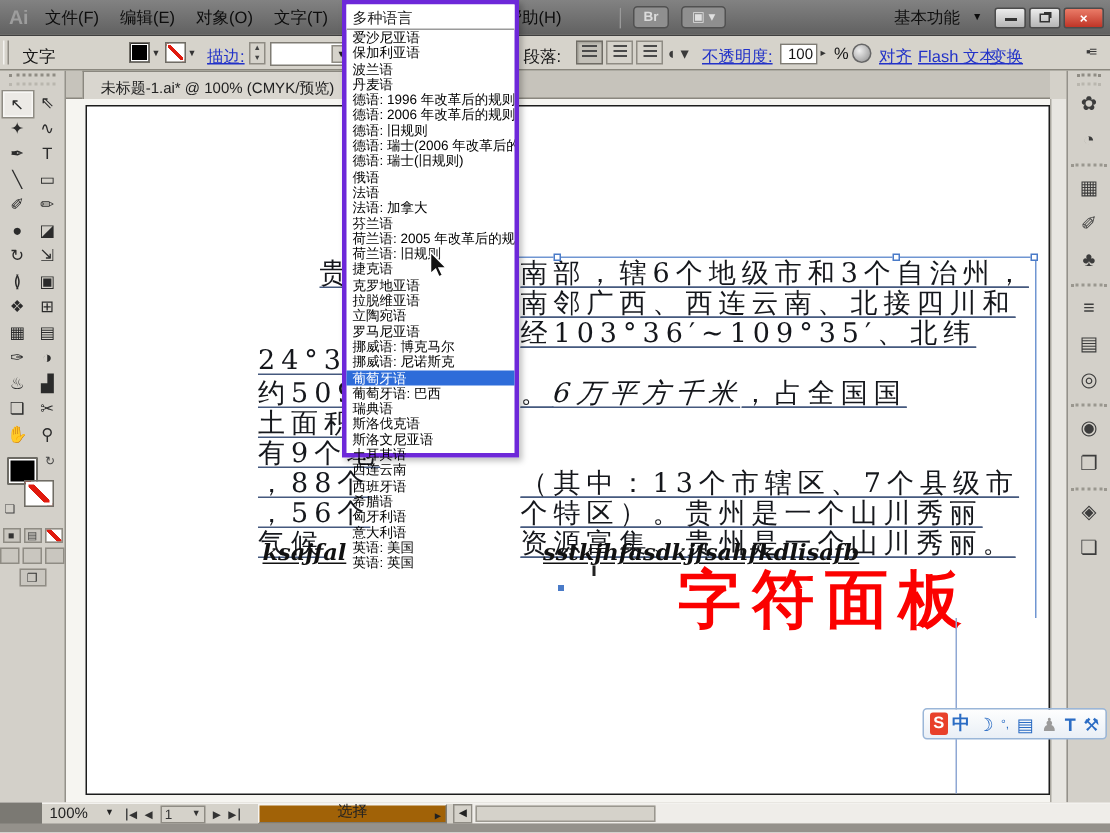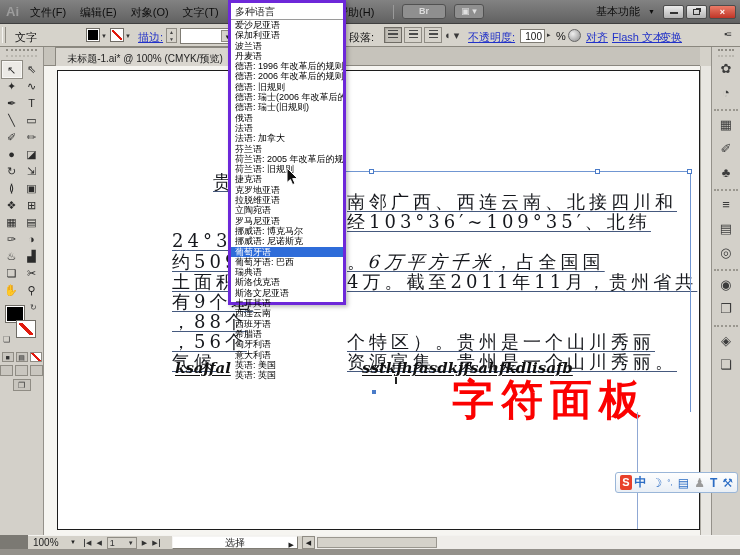--- a/index.html
+++ b/index.html
@@ -7,21 +7,21 @@
   body { position:relative; background:#d4d1c9; font-family:"Liberation Sans",sans-serif; }
 
   
   .titlebar { position:absolute; left:0; top:0; width:740px; height:24px;
     background:linear-gradient(#828282,#616161); border-bottom:1px solid #3f3f3f;
     display:flex; align-items:center; font-size:11px; color:#0d0d0d; z-index:10;}
   .ai-logo { margin-left:6px; margin-right:4px; color:#9d9d9d; font-weight:bold; font-size:13px; }
   .menu-item { padding:0 7px; line-height:24px; }
   .tb-right { margin-left:auto; display:flex; align-items:center; gap:8px; margin-right:4px; }
   .tb-sep { width:1px; height:14px; background:#4c4c4c; border-right:1px solid #9a9a9a; }
-  .br-btn { width:44px; height:15px; background:#8f8f8f; border:1px solid #515151; border-radius:3px;
+  .br-btn { width:24px; height:15px; background:#8f8f8f; border:1px solid #515151; border-radius:3px;
     color:#dcdcdc; font-size:9px; font-weight:bold; text-align:center; line-height:13px; }
   .grid-btn { width:30px; height:15px; background:#8f8f8f; border:1px solid #515151; border-radius:3px;
     color:#e0e0e0; font-size:9px; text-align:center; line-height:13px; }
   .tb-spacer { width:96px; }
   .workspace { font-size:11px; color:#101010; }
   .caret { font-size:7px; }
   .winbtns { display:flex; gap:2px; }
   .winbtn { width:21px; height:14px; border:1px solid #4c4c4c; border-radius:2px;
     background:linear-gradient(#ececec,#b5b5b5); font-size:9px; line-height:12px; text-align:center; color:#333; }
   .winbtn.close { width:27px; background:linear-gradient(#ea7c68,#c03527); color:#fff; font-weight:bold; }
@@ -169,22 +169,22 @@
   .statusbar > * { position:absolute; }
   .sb-dark { left:0; top:-1px; width:28px; height:15px; background:#7b7973; }
   .sb-zoom { left:33px; top:1px; }
   .sb-zoom-caret { left:70px; top:3px; font-size:6px; }
   .sb-nav { left:84px; top:1px; display:flex; gap:5px; font-size:7px; color:#333; align-items:center; }
   .sb-first { border-left:1px solid #444; padding-left:1px; }
   .sb-last { border-right:1px solid #444; padding-right:1px; }
   .sb-board { width:30px; height:12px; border:1px solid #8f8c84; font-size:9px; text-align:left;
     padding:0 2px; display:flex; justify-content:space-between; align-items:center; }
   .sb-board .caret { font-size:6px; }
-  .sb-status { left:172px; top:0; width:126px; height:13px; background:#ffffff;
-    border:1px solid; border-color:#f5f4f2 #7f7c74 #7f7c74 #f5f4f2; text-align:center; line-height:12px; }
+  .sb-status { left:172px; top:0; width:126px; height:13px; background:#a16207;
+    border:1px solid; border-color:#f5f4f2 #7f7c74 #7f7c74 #f5f4f2; text-align:center; line-height:12px;font-family:Liberation Mono, monospace; }
   .sb-status .arrow { position:absolute; right:3px; top:2px; font-size:7px; }
   .sb-scroll-left { left:302px; top:0; width:13px; height:13px; border:1px solid #8f8c84;
     background:#d5d2ca; font-size:7px; text-align:center; line-height:12px; }
   .sb-track { left:315px; top:0; width:425px; height:13px; background:#efede9; }
   .sb-thumb { left:317px; top:1px; width:120px; height:11px; background:#d5d2ca; border:1px solid #9a978f; }
   .bottomstrip { position:absolute; left:0; top:549px; width:740px; height:6px; background:#94918b; z-index:15; }
 </style>
 </head>
 <body>
 
@@ -257,45 +257,46 @@
 
 <div class="canvas"></div>
 <div class="page"></div>
 <div class="vscroll"></div>
 
 <div class="textlayer">
   <div>
 
   <div class="text-line peek" style="--i: 0;">
         <span class="tl-left">贵</span>
+        <span class="tl-right"><span></span><span class="tl-deco"></span><span>南部，辖6个地级市和3个自治州，</span></span>
       </div>
       <div class="text-line" style="--i: 1;">
         <span class="tl-left"></span>
         <span class="tl-right"><span></span><span class="tl-deco"></span><span>南邻广西、西连云南、北接四川和</span></span>
       </div>
       <div class="text-line" style="--i: 2;">
         <span class="tl-left"></span>
         <span class="tl-right"><span></span><span class="tl-deco"></span><span>经103°36′~109°35′、北纬</span></span>
       </div>
       <div class="text-line" style="--i: 3;">
         <span class="tl-left">24°37′</span>
       </div>
       <div class="text-line" style="--i: 4;">
         <span class="tl-left">约509千</span>
         <span class="tl-right"><span>。</span><span class="tl-deco">6万平方千米</span><span>，占全国国</span></span>
       </div>
       <div class="text-line" style="--i: 5;">
         <span class="tl-left">土面积</span>
-        <span class="tl-right"><span></span><span class="tl-deco"></span><span>4万。截至2011年11月，贵州省共</span></span>
       </div>
       <div class="text-line" style="--i: 6;">
         <span class="tl-left">有9个地</span>
       </div>
       <div class="text-line" style="--i: 7;">
         <span class="tl-left">，88个</span>
+        <span class="tl-right"><span></span><span class="tl-deco"></span><span>（其中：13个市辖区、7个县级市</span></span>
       </div>
       <div class="text-line" style="--i: 8;">
         <span class="tl-left">，56个</span>
         <span class="tl-right"><span></span><span class="tl-deco"></span><span>个特区）。贵州是一个山川秀丽</span></span>
       </div>
       <div class="text-line" style="--i: 9;">
         <span class="tl-left">气候</span>
         <span class="tl-right"><span></span><span class="tl-deco"></span><span>资源富集、贵州是一个山川秀丽。</span></span>
       </div>
     </div>

